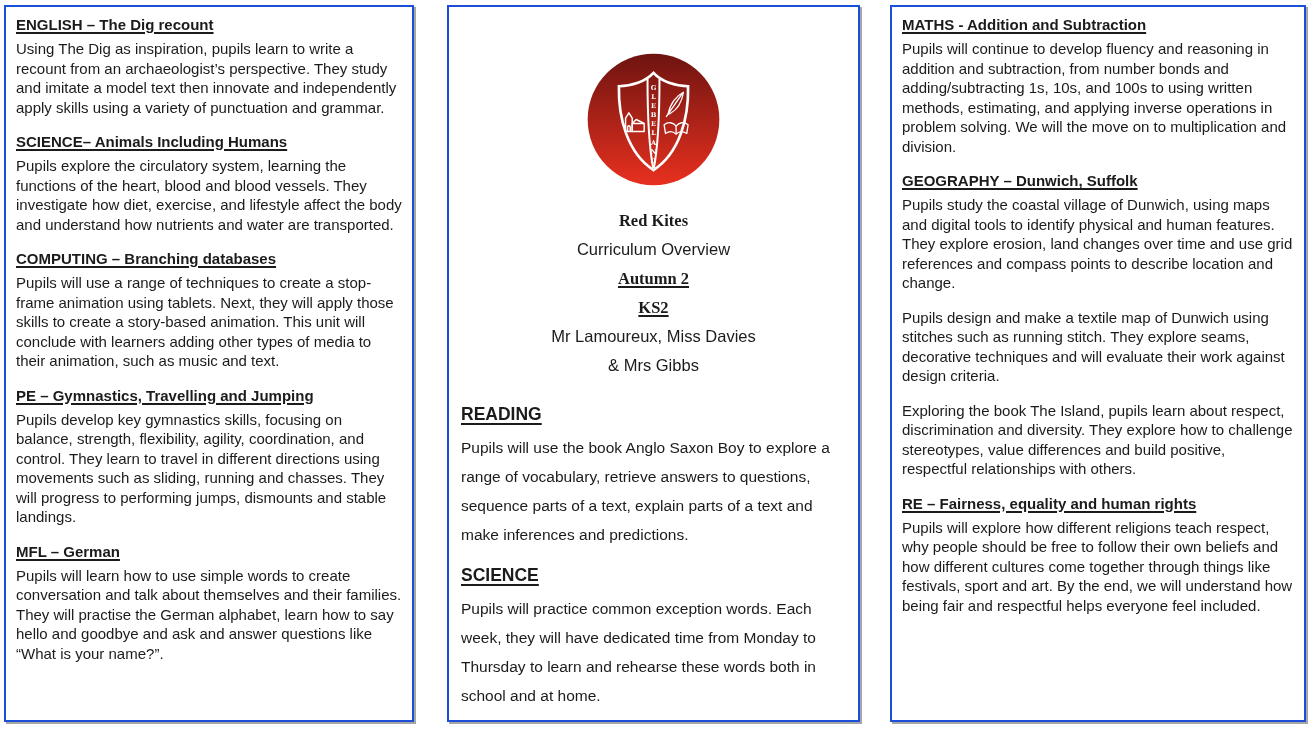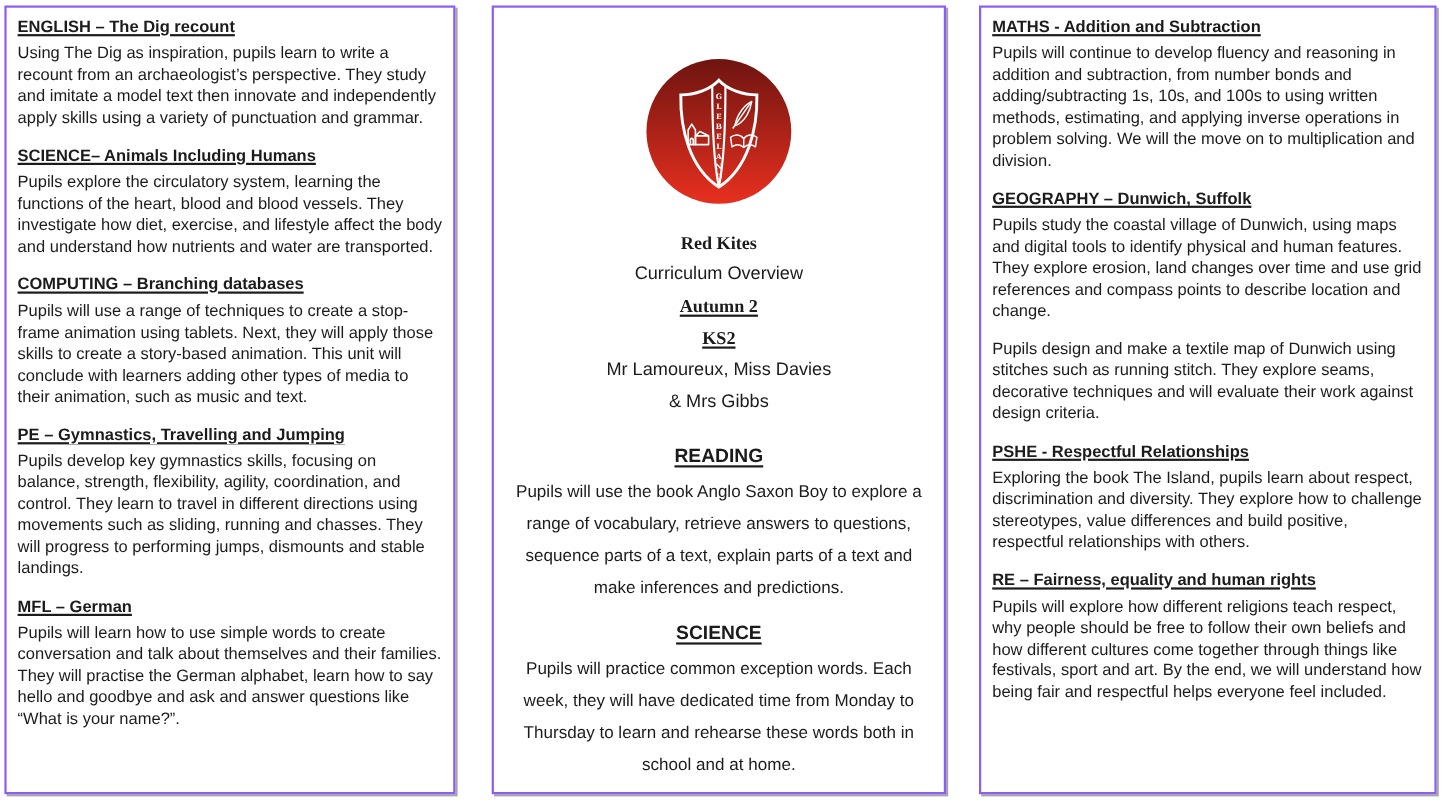--- a/index.html
+++ b/index.html
@@ -10,21 +10,21 @@
     font-family: "Liberation Sans", sans-serif;
     color: #1b1b1b;
     position: relative;
     overflow: hidden;
   }
   .panel {
     position: absolute;
     top: 5px;
     height: 717px;
     background: #ffffff;
-    border: 2px solid #8b5cf6;
+    border: 2px solid #1d4ed8;
     box-shadow: 2px 2px 0 rgba(0,0,0,0.35);
     padding: 8px 10px;
   }
   #left-panel   { left: 4px;   width: 410px; }
   #center-panel { left: 447px; width: 413px; text-align: center; }
   #right-panel  { left: 890px; width: 416px; }
 
   .subject-section { margin: 0 0 15px 0; }
   .subject-section h3 {
     margin: 0 0 4px 0;
@@ -45,21 +45,21 @@
   .logo-wrap { margin: 38px auto 0 auto; width: 133px; height: 133px; }
   .logo-wrap svg { display: block; width: 133px; height: 133px; }
   .title-block { margin-top: 20px; }
   .title-line { font-size: 16.5px; line-height: 29px; }
   .title-line.bold { font-weight: 700; font-family: Liberation Serif, serif; }
   .title-line.underline {
     text-decoration: underline;
     text-decoration-thickness: 1.8px;
     text-underline-offset: 2px;
   }
-  .center-section { text-align: center; margin-top: 22px; padding: 0 2px; }
+  .center-section { text-align: left; margin-top: 22px; padding: 0 2px; }
   .center-section + .center-section { margin-top: 14px; }
   .center-section h2 {
     margin: 0 0 7px 0;
     font-size: 17.5px;
     line-height: 24px;
     font-weight: 700;
     text-decoration: underline;
     text-decoration-thickness: 2px;
     text-underline-offset: 3px;
   }
@@ -164,21 +164,20 @@
       <p>Pupils will continue to develop fluency and reasoning in addition and subtraction, from number bonds and adding/subtracting 1s, 10s, and 100s to using written methods, estimating, and applying inverse operations in problem solving. We will the move on to multiplication and division.</p>
     </div>
     <div class="subject-section">
       <h3>GEOGRAPHY – Dunwich, Suffolk</h3>
       <p>Pupils study the coastal village of Dunwich, using maps and digital tools to identify physical and human features. They explore erosion, land changes over time and use grid references and compass points to describe location and change.</p>
     </div>
     <div class="subject-section">
       <p>Pupils design and make a textile map of Dunwich using stitches such as running stitch. They explore seams, decorative techniques and will evaluate their work against design criteria.</p>
     </div>
     <div class="subject-section">
-      <h3>PSHE - Respectful Relationships</h3>
       <p>Exploring the book The Island, pupils learn about respect, discrimination and diversity. They explore how to challenge stereotypes, value differences and build positive, respectful relationships with others.</p>
     </div>
     <div class="subject-section">
       <h3>RE – Fairness, equality and human rights</h3>
       <p>Pupils will explore how different religions teach respect, why people should be free to follow their own beliefs and how different cultures come together through things like festivals, sport and art. By the end, we will understand how being fair and respectful helps everyone feel included.</p>
     </div>
   </section>
 
 </div>
 

